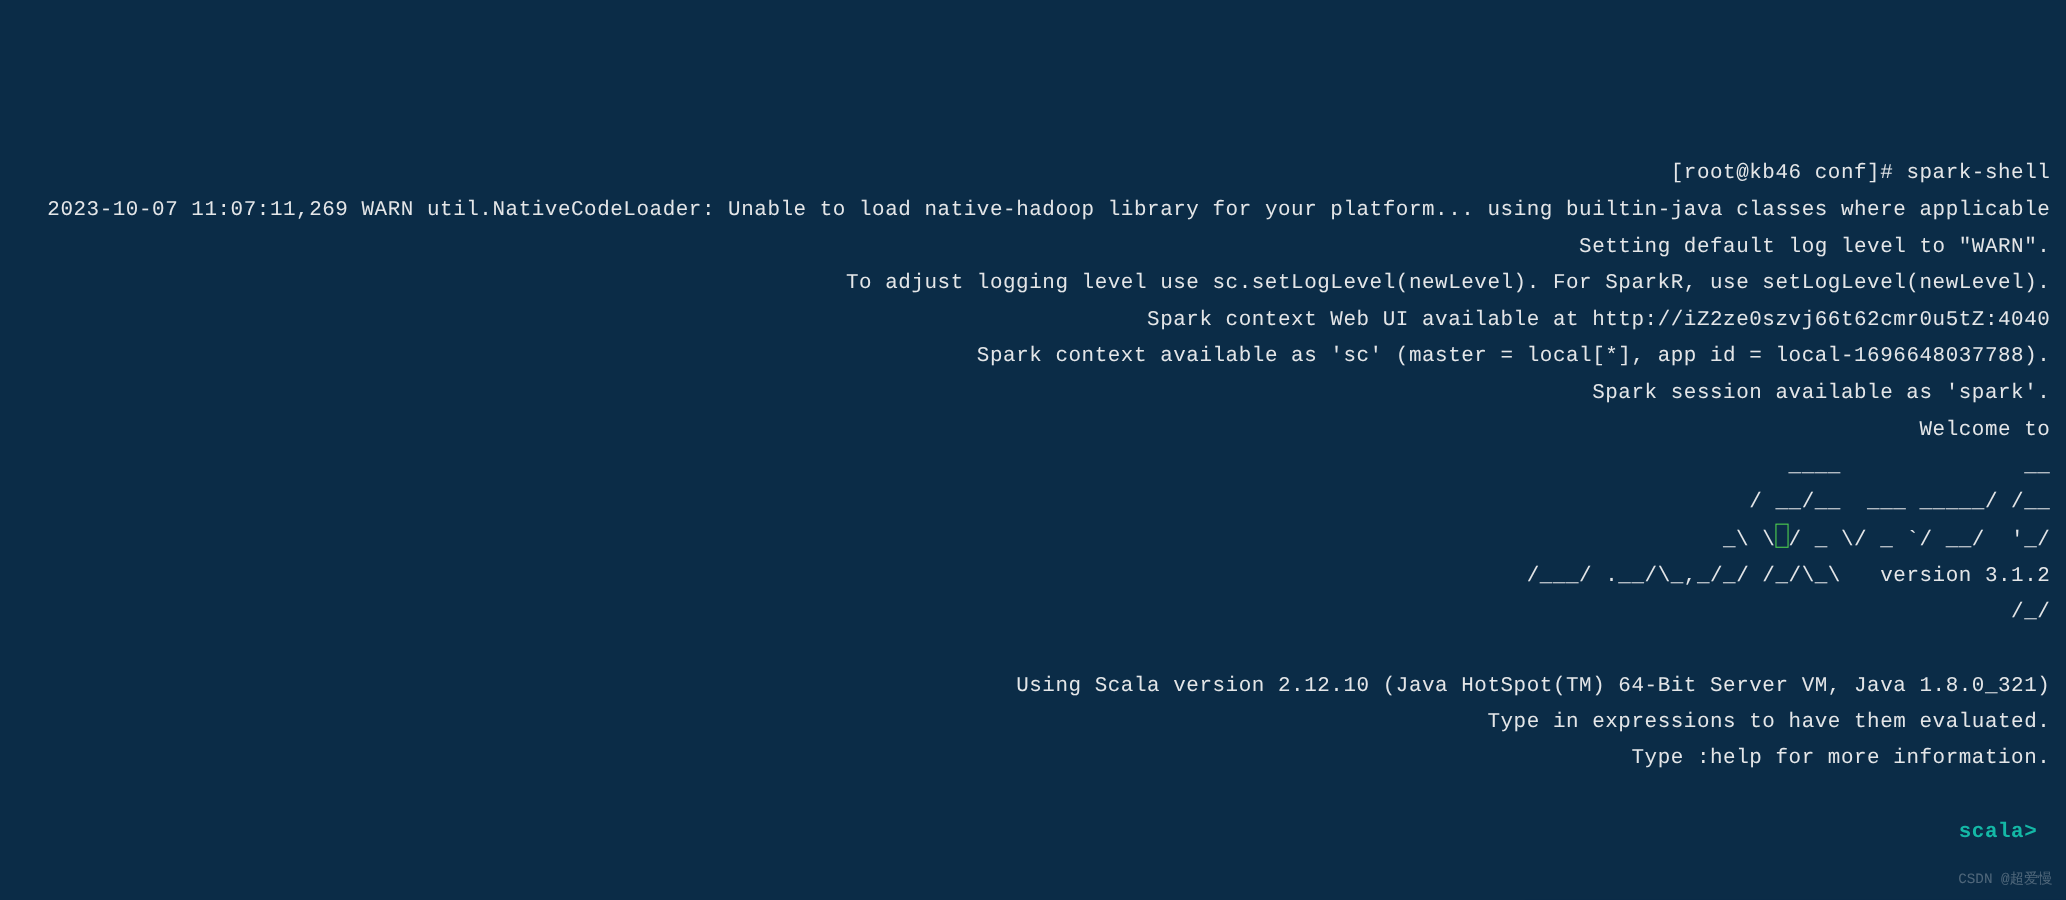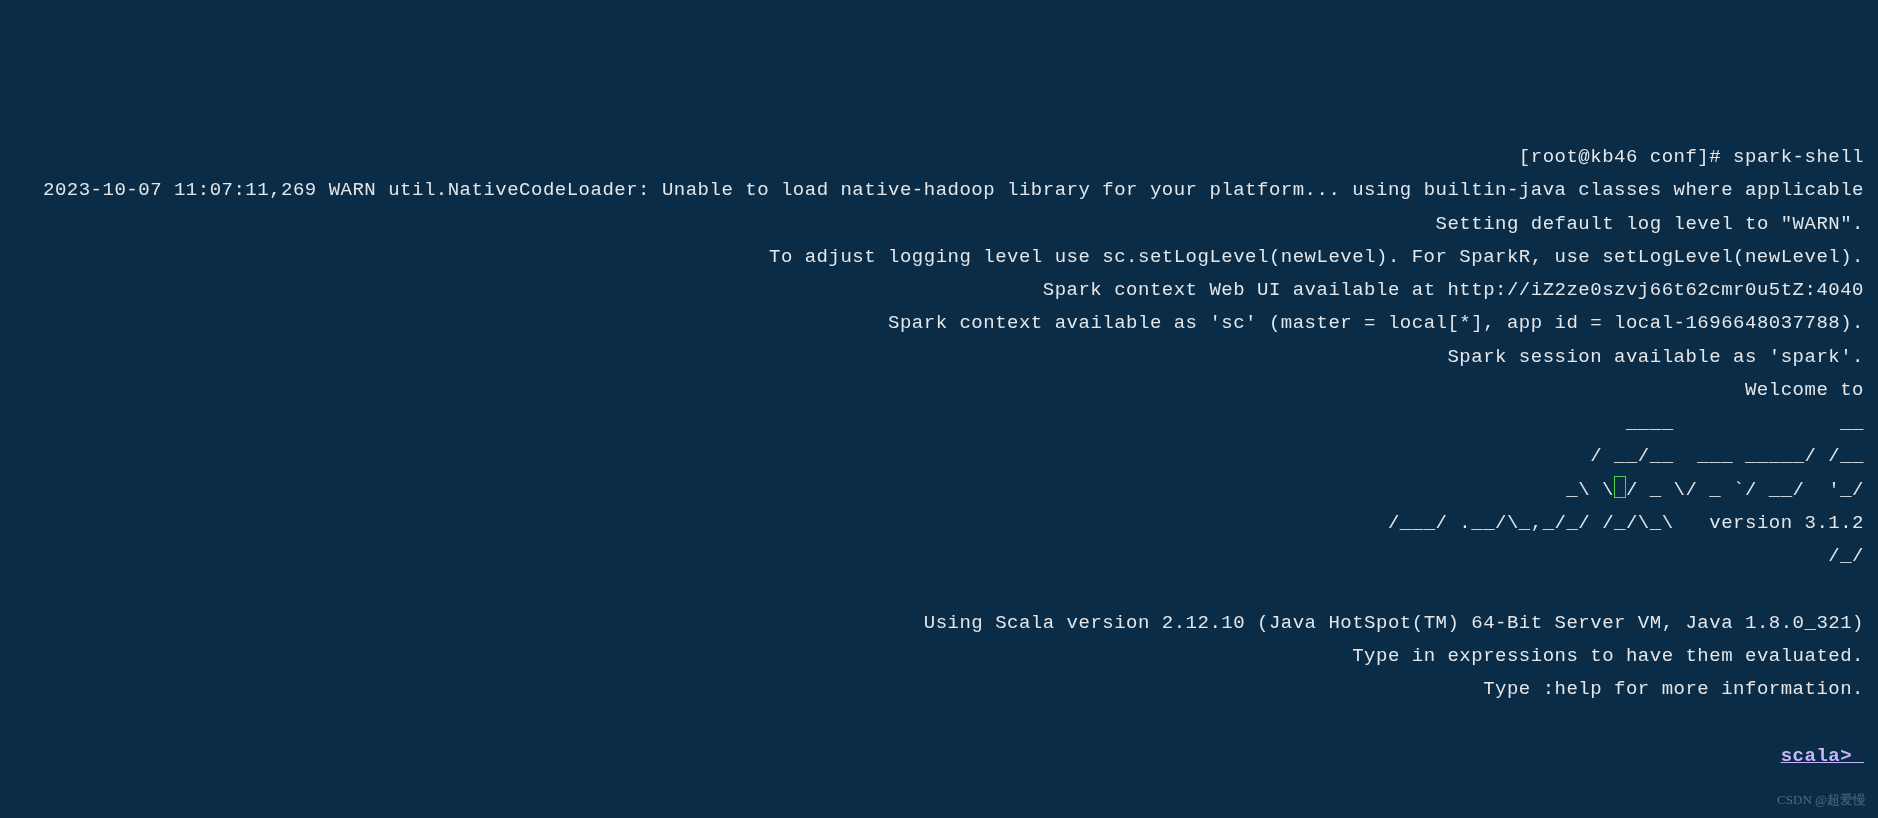--- a/index.html
+++ b/index.html
@@ -16,40 +16,39 @@
       line-height: 1.75;
       padding: 8px 14px;
       letter-spacing: 0.5px;
       width: 1878px;
       height: 818px;
       overflow: hidden;
       white-space: pre-wrap;
       word-break: break-all;
     }
     .scala-prompt {
-      color: #c4b5fd;
+      color: #14b8a6;
       font-weight: bold;
-      text-decoration: underline;
     }
     .cursor-box {
       border: 1px solid #4fd14f;
       display: inline-block;
       width: 12px;
       height: 22px;
       vertical-align: middle;
       position: relative;
       top: -2px;
     }
     .watermark {
       position: absolute;
       right: 12px;
       bottom: 6px;
       color: rgba(255,255,255,0.28);
       font-size: 13px;
-      font-family: Liberation Serif, serif;
+      font-family: Liberation Mono, monospace;
       letter-spacing: 0;
     }
     .line {
       display: block;
     }
     .ascii {
       white-space: pre;
       line-height: 1.75;
     }
   </style>

